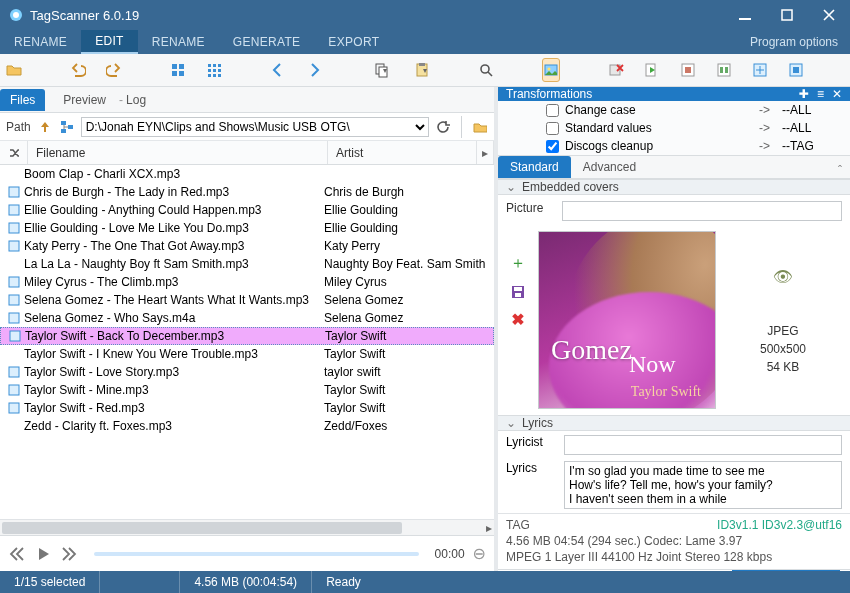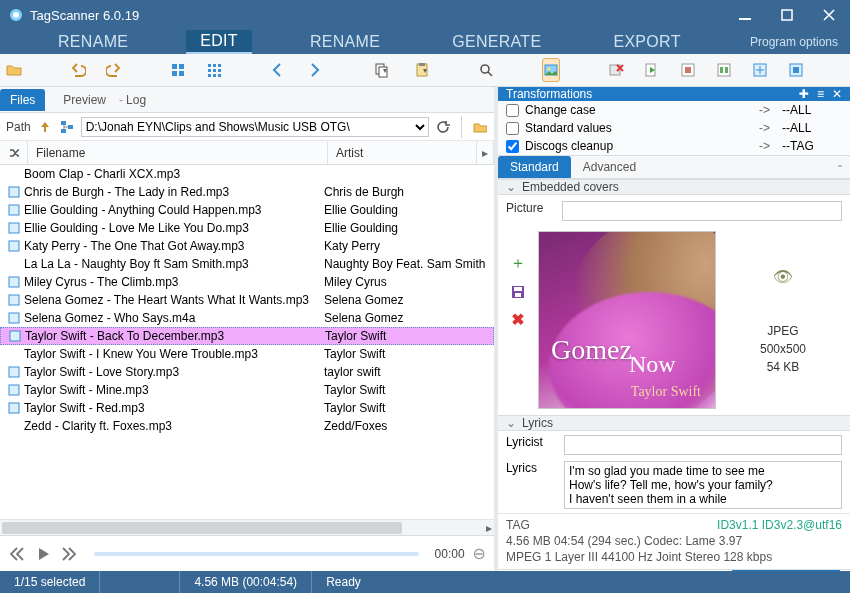--- a/index.html
+++ b/index.html
@@ -6,21 +6,21 @@
 body { background:#fff; width:850px; height:593px; overflow:hidden; display:flex; flex-direction:column; }
 
 
 .titlebar { background:#386893; color:#fff; height:30px; display:flex; align-items:center; padding:0 0 0 8px; }
 .titlebar .title-icon { width:16px; height:16px; margin-right:6px; }
 .titlebar .title-text { flex:1; font-size:13px; }
 .titlebar .win-btn { width:42px; height:30px; display:flex; align-items:center; justify-content:center; cursor:pointer; }
 
 
 .menubar { background:#386893; color:#cfe1ef; height:24px; display:flex; align-items:stretch; }
-.menubar .menu-item { padding:0 14px; display:flex; align-items:center; cursor:pointer; font-size:16px; letter-spacing:.3px;margin-left:44px; }
+.menubar .menu-item { padding:0 14px; display:flex; align-items:center; cursor:pointer; font-size:12px; letter-spacing:.3px; }
 .menubar .menu-item.active { background:#1f5a87; color:#fff; border-bottom:2px solid #a9d1ef; }
 .menubar .spacer { flex:1; }
 .menubar .options { padding:0 12px; display:flex; align-items:center; cursor:pointer; }
 
 
 .toolbar { background:#f6f7f8; border-bottom:1px solid #d9dde0; height:32px; display:flex; align-items:center; padding:16px 6px; gap:20px; }
 .tool-sep { width:1px; height:22px; background:#d0d4d8; margin:0 4px; }
 .tool-btn { width:24px; height:24px; display:flex; align-items:center; justify-content:center; border-radius:3px; cursor:pointer; }
 .tool-btn.split { width:34px; justify-content:flex-start; padding-left:4px; position:relative; }
 .tool-btn.split::after { content:"▾"; font-size:8px; color:#666; position:absolute; right:3px; }
@@ -70,21 +70,21 @@
 .seek { flex:1; height:4px; background:#cfe6fb; border-radius:2px; margin:0 8px; }
 .time { color:#444; font-size:12px; }
 
 
 .panel-hdr { background:#1f79c4; color:#fff; height:22px; display:flex; align-items:center; padding:0 8px; font-size:12px; }
 .panel-hdr .grow { flex:1; }
 .panel-hdr .hicon { margin-left:8px; cursor:pointer; }
 
 
 .tlist { background:#fafbfc; border-bottom:1px solid #d9dde0; }
-.trow { display:flex; align-items:center; height:18px; padding:0 8px; gap:6px; }
+.trow { display:flex; align-items:center; height:18px; padding:0 8px; gap:6px;margin-left:40px; }
 .trow input[type=checkbox]{ width:13px; height:13px; }
 .trow .tname { flex:1; }
 .trow .tarrow { color:#666; margin-right:6px; }
 .trow .ttgt { width:60px; }
 
 
 .rtabs { height:26px; display:flex; align-items:flex-end; background:#f6f7f8; border-bottom:1px solid #d9dde0; }
 .rtab { padding:4px 12px; cursor:pointer; color:#555; }
 .rtab.active { background:#1f79c4; color:#fff; border-radius:3px 3px 0 0; }
 

